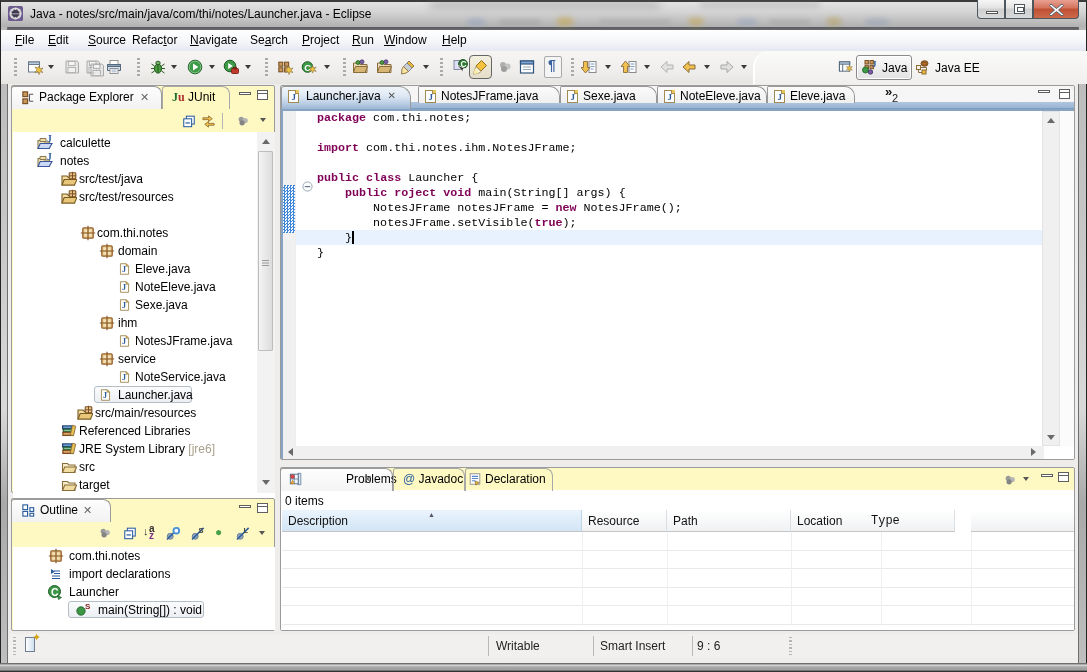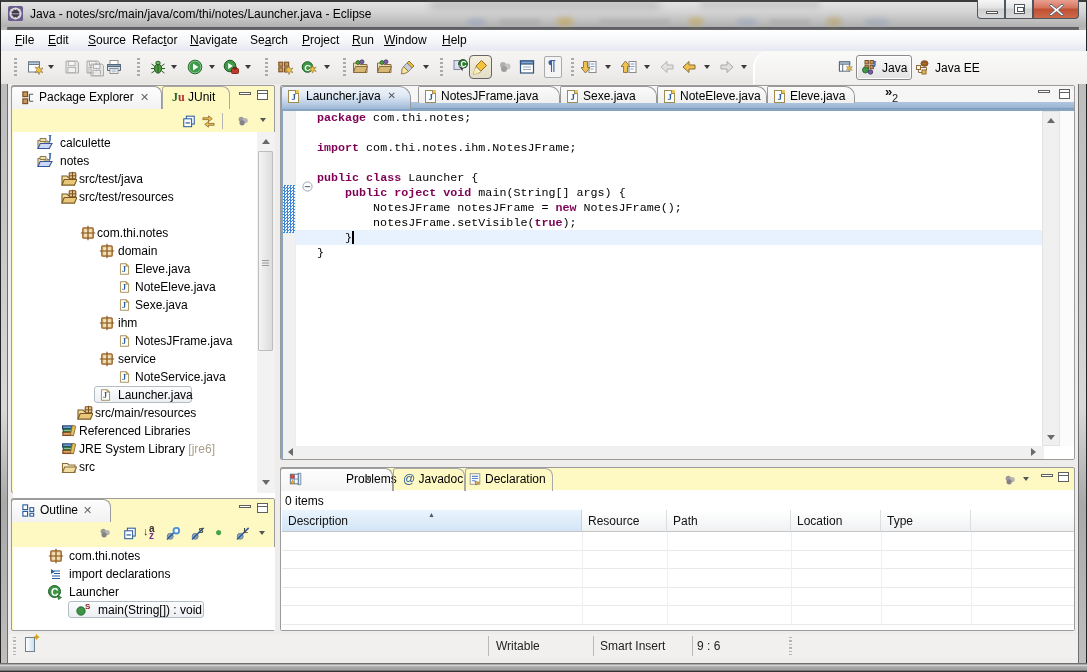--- a/index.html
+++ b/index.html
@@ -589,20 +589,26 @@
           <use href="#s-lib"></use>
         </svg>
         <span style="position:absolute;left:66px;">JRE System Library <span style="color:#a9a08c;">[jre6]</span></span>
       </div>
     <div class="trow" style="top:326px; left:0; width:262px;">
         <svg class="ico" style="left:48px" viewBox="0 0 16 16">
           <use href="#s-folder"></use>
         </svg>
         <span style="position:absolute;left:66px;">src</span>
       </div>
+    <div class="trow" style="top:344px; left:0; width:262px;">
+        <svg class="ico" style="left:48px" viewBox="0 0 16 16">
+          <use href="#s-folder"></use>
+        </svg>
+        <span style="position:absolute;left:66px;">target</span>
+      </div>
 
     <div class="sb-v" style="left:244px; top:0px; width:18px; height:361px; border:none; background:#f2f2f2;">
       <div class="arr up" style="left:5px; top:7px;"></div>
       <div class="sb-thumb" style="left:1px; top:19px; width:15px; height:200px;"></div>
       <div class="abs" style="left:5px; top:128px; width:7px; height:1px; background:#999; box-shadow:0 2.5px #999, 0 5px #999;"></div>
       <div class="arr dn" style="left:5px; top:348px;"></div>
     </div>
   </div>
 </div>
 <div class="pane" id="pane-outline" style="left:11px; top:498px; width:264px; height:133px;">
@@ -760,21 +766,21 @@
     </svg>
   <div class="dd" style="left:742px; top:9px; border-top-color:#555;"></div>
   <div class="minmax-min" style="left:760px; top:6px;"></div>
   <div class="minmax-max" style="left:777px; top:4px;"></div>
   <div class="abs" style="left:4px; top:26px; font-size:12px; color:#000;">0 items</div>
 
   <div class="th-cell" style="left:1px; width:300px; background:linear-gradient(#eaf4fd,#dcebf8 60%,#d2e5f5); border-right-color:#c0d4e4;">Description<span style="position:absolute; left:146px; top:1px; font-size:7px; line-height:7px; color:#556;">▲</span></div>
   <div class="th-cell" style="left:301px; width:85px;">Resource</div>
   <div class="th-cell" style="left:386px; width:124px;">Path</div>
   <div class="th-cell" style="left:510px; width:90px;">Location</div>
-  <div class="th-cell" style="left:600px; width:90px;">Type</div>
+  <div class="th-cell" style="left:584px; width:90px;font-family:Liberation Mono, monospace;">Type</div>
   <div class="th-cell" style="left:690px; width:103px; border-right:none;"></div>
 
   <div class="abs" style="left:1px; top:64px; width:792px; height:95px;
     background-image:repeating-linear-gradient(#fff 0 17.6px, #e9e9e9 17.6px 18.6px);"></div>
   <div class="abs" style="left:301px; top:64px; width:1px; height:94px; background:#efefef;"></div>
   <div class="abs" style="left:386px; top:64px; width:1px; height:94px; background:#efefef;"></div>
   <div class="abs" style="left:510px; top:64px; width:1px; height:94px; background:#efefef;"></div>
   <div class="abs" style="left:600px; top:64px; width:1px; height:94px; background:#efefef;"></div>
   <div class="abs" style="left:690px; top:64px; width:1px; height:94px; background:#efefef;"></div>
 </div>

